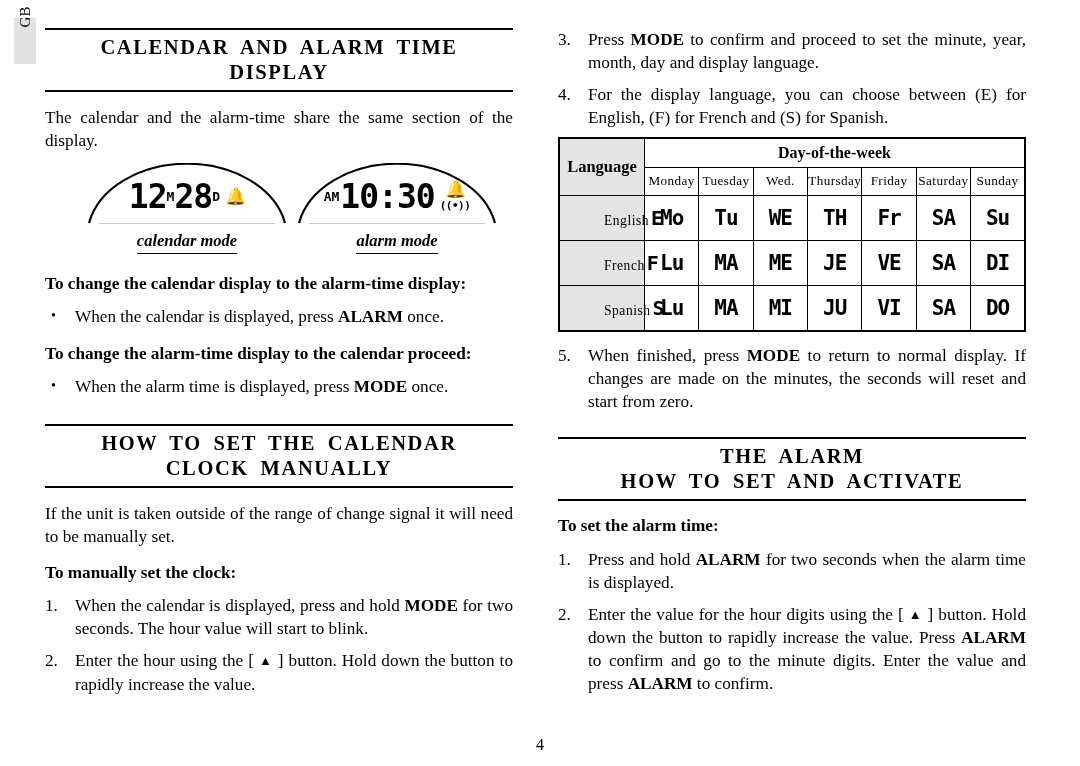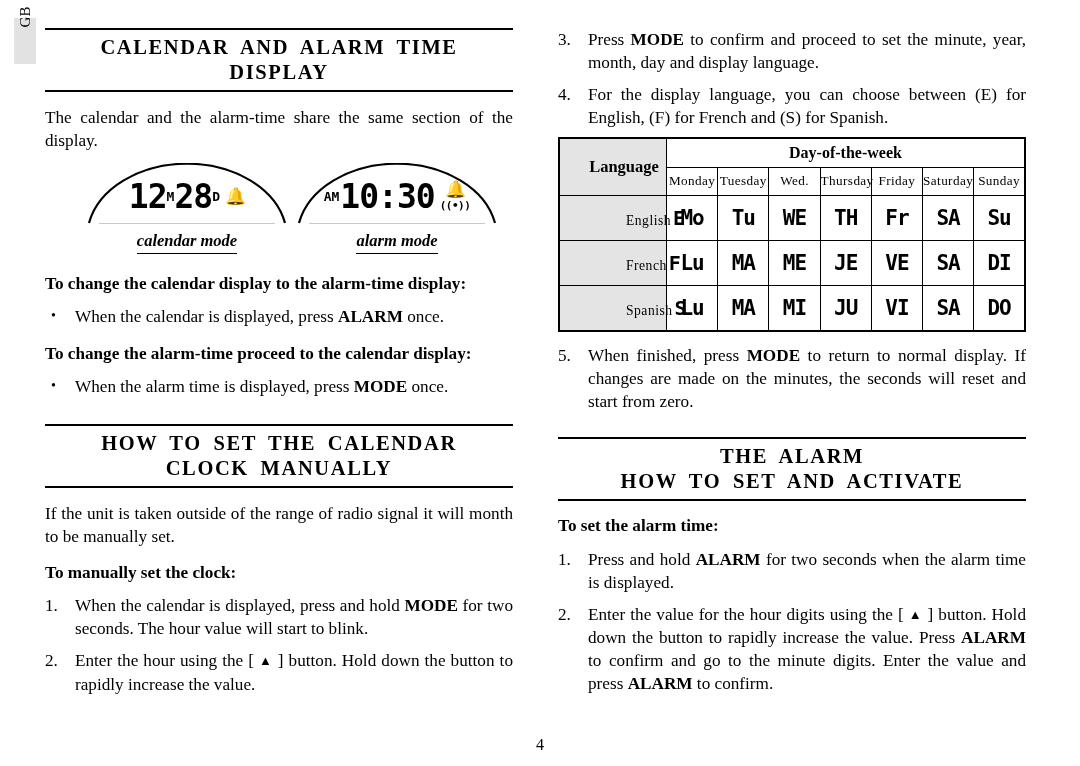--- a/index.html
+++ b/index.html
@@ -185,21 +185,21 @@
     width: 468px;
     margin: 6px 0 12px 0;
     table-layout: fixed;
   }
   #lang-table td, #lang-table th {
     border: 1.2px solid #000;
     padding: 0;
   }
   #lang-table .outer-top   { border-top-width: 2.6px; }
   #lang-table .outer-bot   { border-bottom-width: 2.6px; }
-  #lang-table .outer-left  { border-left-width: 2.6px; padding-left: 22px; }
+  #lang-table .outer-left  { border-left-width: 2.6px; }
   #lang-table .outer-right { border-right-width: 2.6px; }
 
   .lang-col {
     width: 84px;
     background: #e4e4e4;
     text-align: center;
     vertical-align: middle;
   }
   .lang-head-cell {
     font-weight: bold;
@@ -315,34 +315,34 @@
     </div>
 
     <h4 class="sub">To change the calendar display to the alarm-time display:</h4>
     <ul class="bullets">
       <li class="item bullet">
         <span class="marker">•</span>
         <span class="rich"><span>When the calendar is displayed, press </span><b>ALARM</b><span> once.</span></span>
       </li>
     </ul>
 
-    <h4 class="sub">To change the alarm-time proceed to the calendar display:</h4>
+    <h4 class="sub">To change the alarm-time display to the calendar proceed:</h4>
     <ul class="bullets">
       <li class="item bullet">
         <span class="marker">•</span>
         <span class="rich"><span>When the alarm time is displayed, press </span><b>MODE</b><span> once.</span></span>
       </li>
     </ul>
 
     <div class="section-head" style="margin-top:26px;">
       <span class="line">HOW TO SET THE CALENDAR</span>
       <span class="line">CLOCK MANUALLY</span>
     </div>
 
-    <p class="body">If the unit is taken outside of the range of radio signal it will month to be manually set.</p>
+    <p class="body">If the unit is taken outside of the range of change signal it will need to be manually set.</p>
 
     <h4 class="sub">To manually set the clock:</h4>
     <ol class="numbers">
       <li class="item">
         <span class="marker">1.</span>
         <span class="rich"><span>When the calendar is displayed, press and hold </span><b>MODE</b><span> for two seconds. The hour value will start to blink.</span></span>
       </li>
       <li class="item">
         <span class="marker">2.</span>
         <span class="rich"><span>Enter the hour using the [ </span><span class="tri">▲</span><span> ] button. Hold down the button to rapidly increase the value.</span></span>

